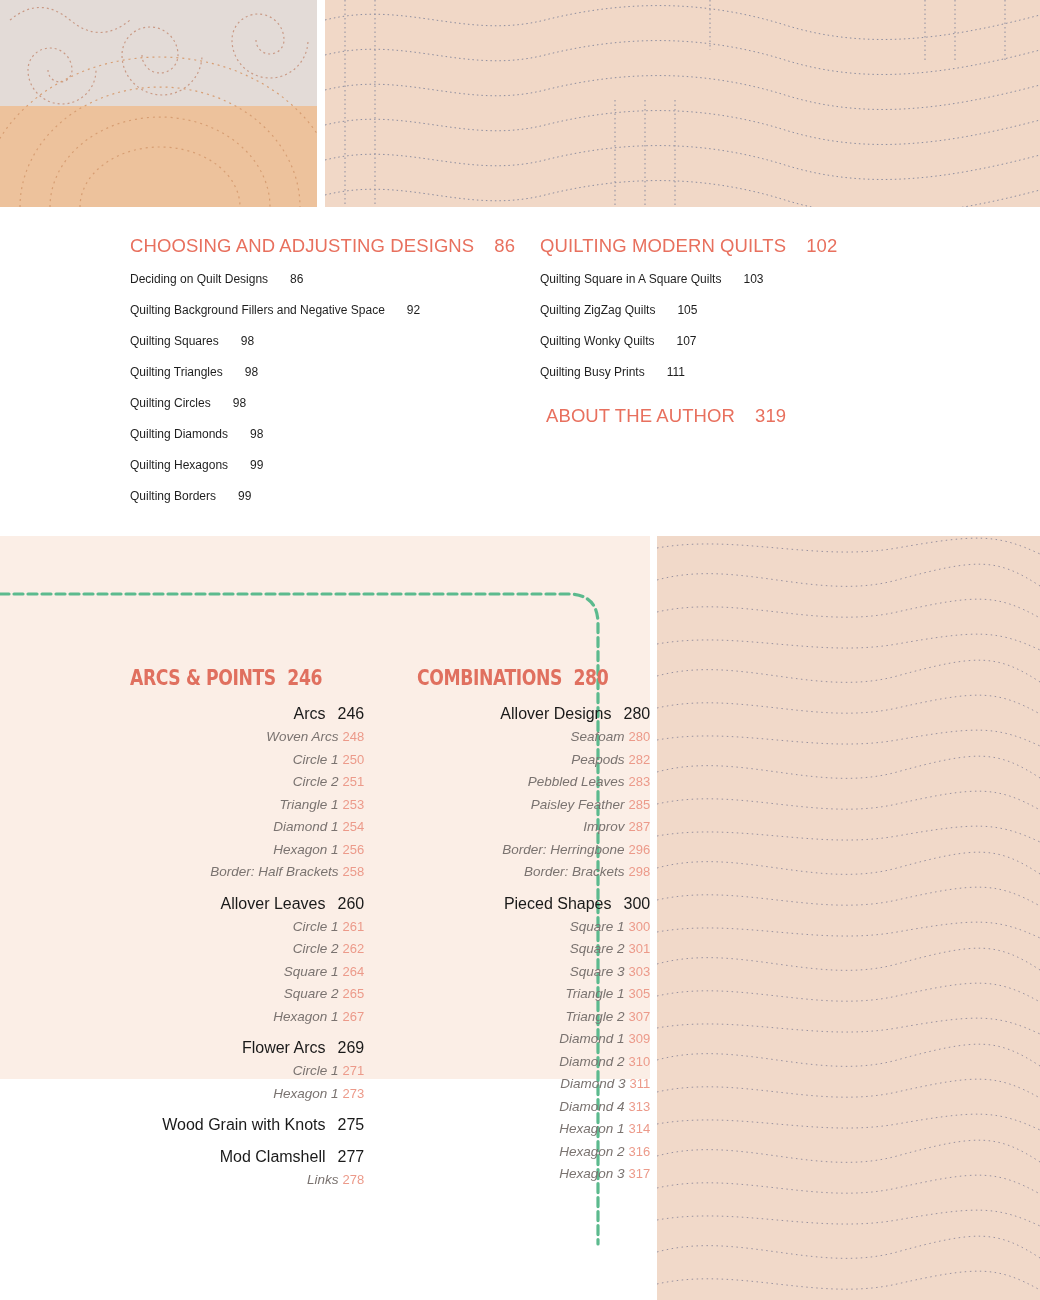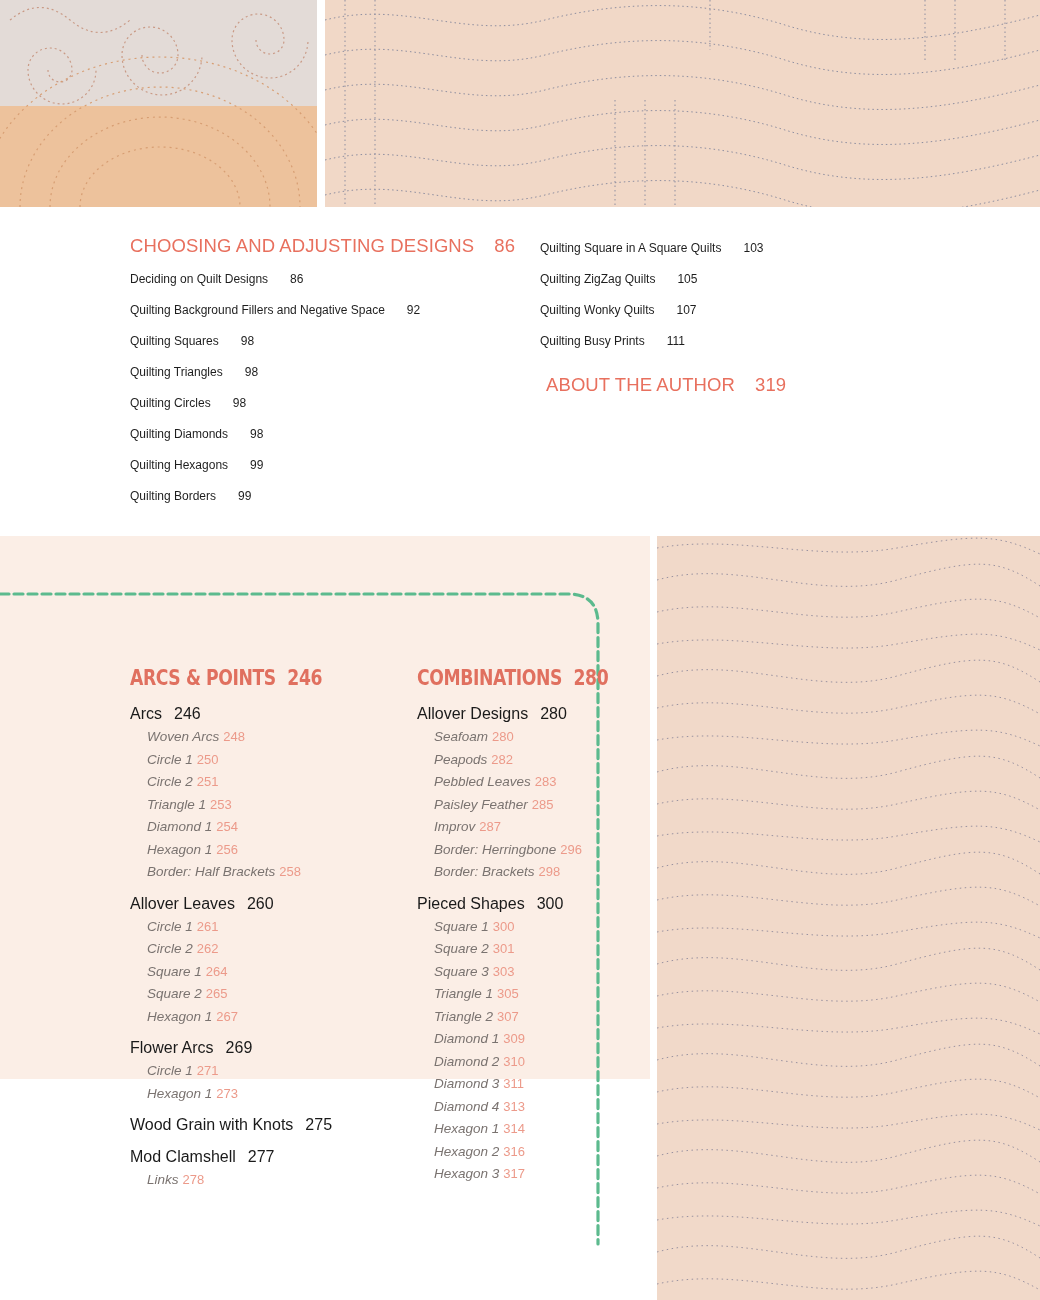--- a/index.html
+++ b/index.html
@@ -31,20 +31,21 @@
     white-space: nowrap;
   }
   .pg { margin-left: 22px; }
   .toc-heading .pg { margin-left: 20px; }
   .toc-heading.spaced { margin-top: 15px; margin-left: 6px; }
 
   
   #lower-panel {
     position: absolute; left: 0; top: 536px; width: 650px; height: 543px;
     background: #fbeee6;
+    text-align: right;
   }
   #dashed-frame { position: absolute; left: 0; top: 0; width: 650px; height: 764px; }
 
   .sec-col { position: absolute; top: 124px; }
   #sec-col-arcs { left: 130px; }
   #sec-col-combos { left: 385px; margin-left: 32px; }
 
   .sec-heading {
     font-family: "DejaVu Sans", sans-serif; font-weight: bold;
     color: #e0705f; font-size: 21px; letter-spacing: -0.5px;
@@ -117,20 +118,23 @@
   <div class="toc-item"><span>Quilting Background Fillers and Negative Space</span><span class="pg">92</span></div>
   <div class="toc-item"><span>Quilting Squares</span><span class="pg">98</span></div>
   <div class="toc-item"><span>Quilting Triangles</span><span class="pg">98</span></div>
   <div class="toc-item"><span>Quilting Circles</span><span class="pg">98</span></div>
   <div class="toc-item"><span>Quilting Diamonds</span><span class="pg">98</span></div>
   <div class="toc-item"><span>Quilting Hexagons</span><span class="pg">99</span></div>
   <div class="toc-item"><span>Quilting Borders</span><span class="pg">99</span></div>
 </div>
 
 <div class="toc-col" id="toc-col-right">
+  <div class="toc-heading">
+    <span>QUILTING MODERN QUILTS</span><span class="pg">102</span>
+  </div>
   <div class="toc-item"><span>Quilting Square in A Square Quilts</span><span class="pg">103</span></div>
   <div class="toc-item"><span>Quilting ZigZag Quilts</span><span class="pg">105</span></div>
   <div class="toc-item"><span>Quilting Wonky Quilts</span><span class="pg">107</span></div>
   <div class="toc-item"><span>Quilting Busy Prints</span><span class="pg">111</span></div>
   <div class="toc-heading spaced">
     <span>ABOUT THE AUTHOR</span><span class="pg">319</span>
   </div>
 </div>
 
 <div id="lower-panel">

